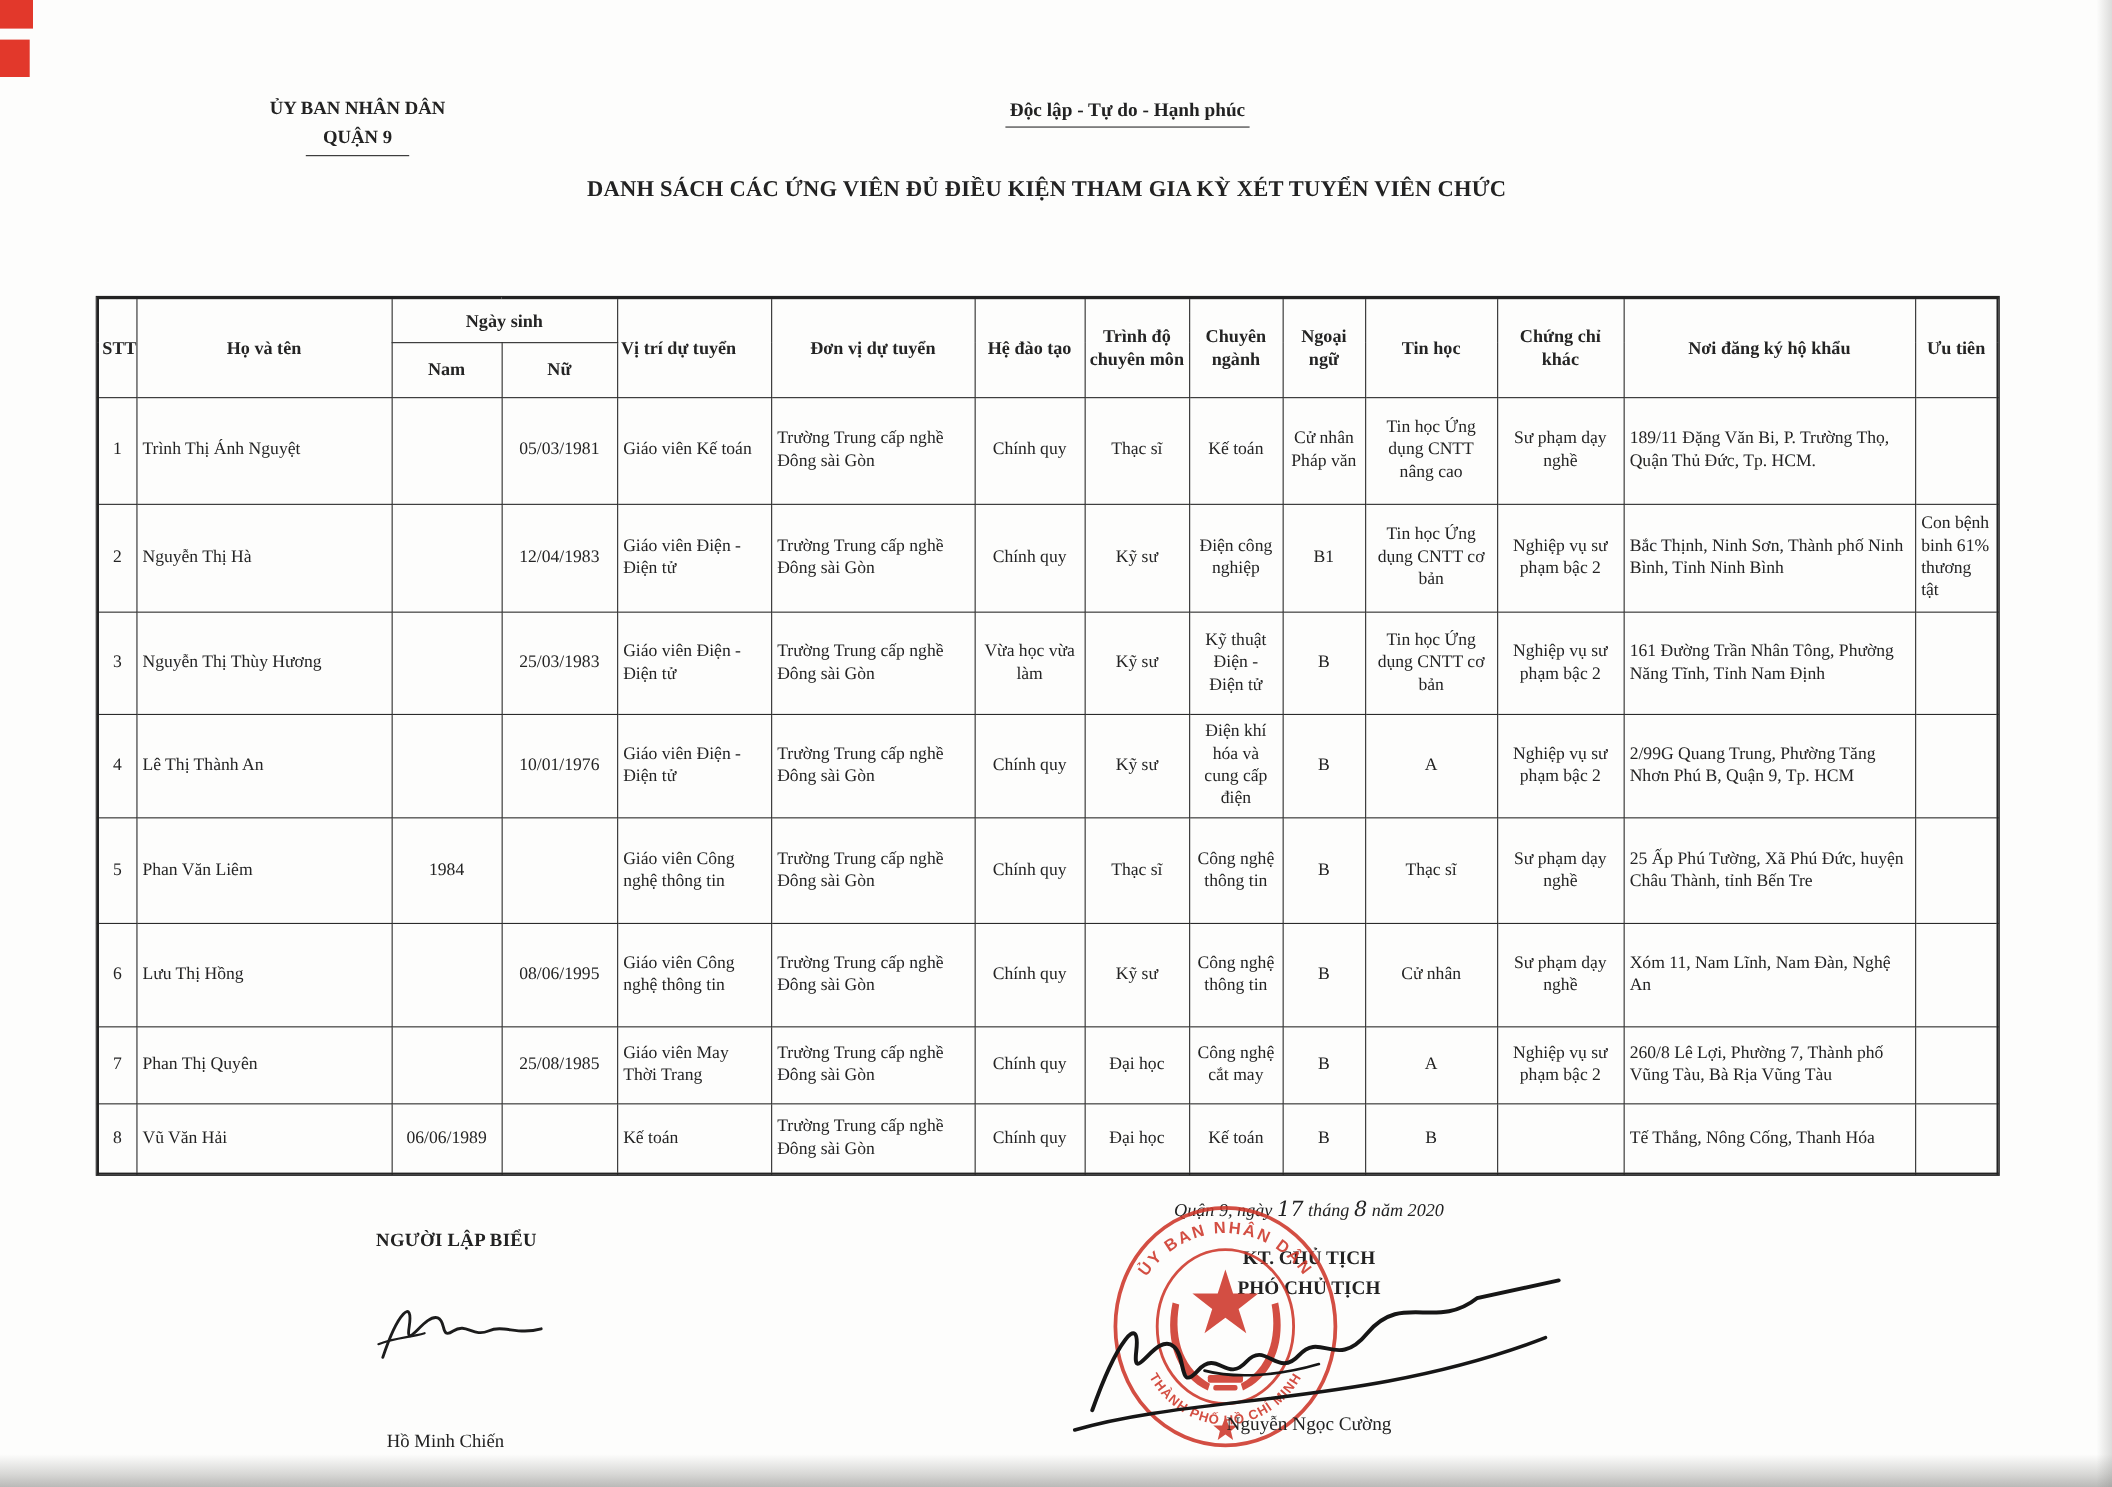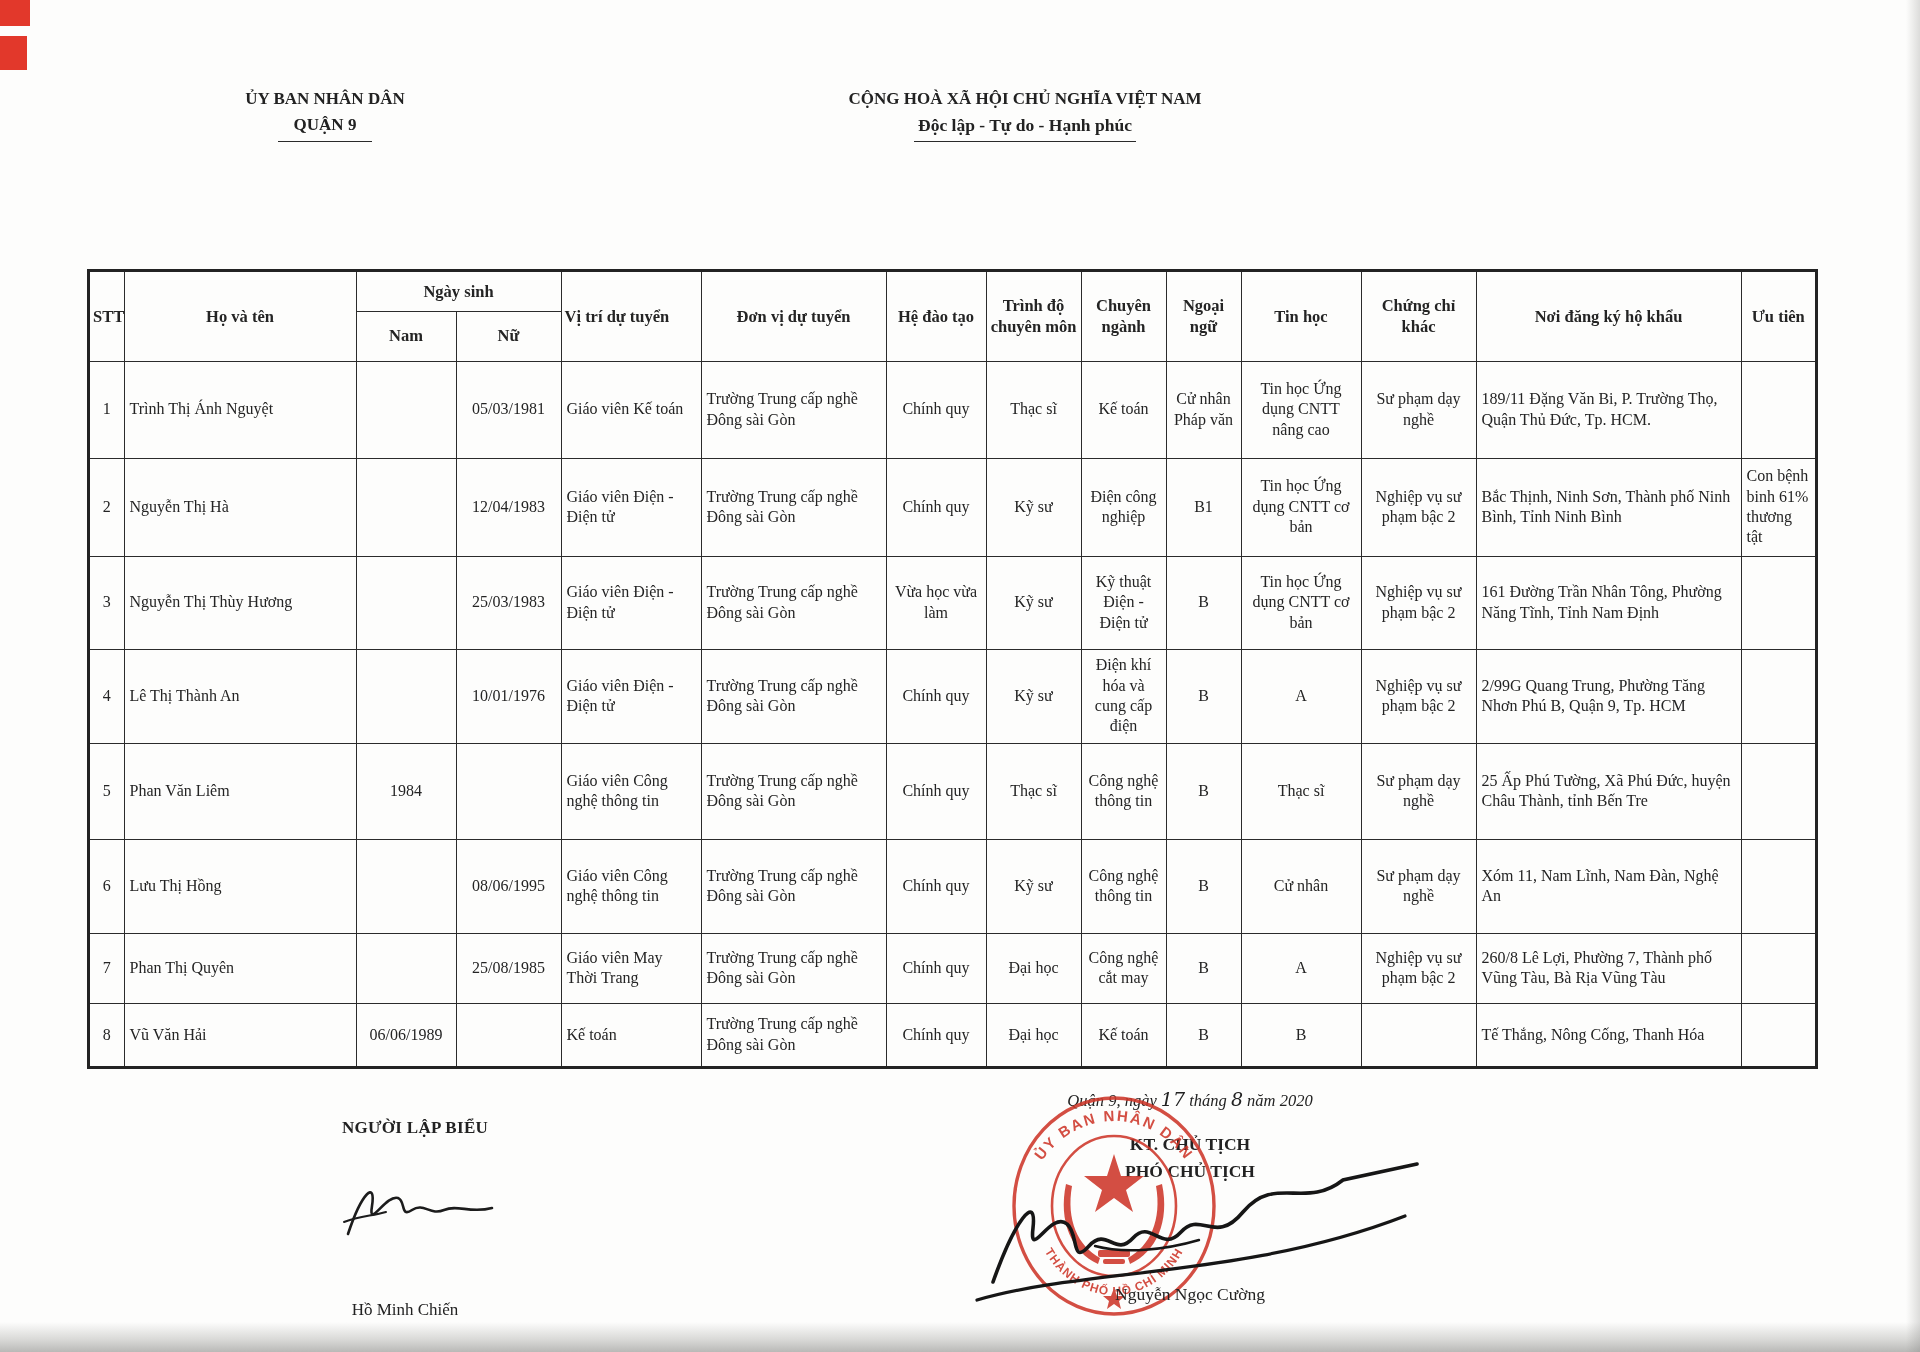--- a/index.html
+++ b/index.html
@@ -66,25 +66,25 @@
 <div class="red-mark" style="left:0;top:0;width:30px;height:26px;"></div>
 <div class="red-mark" style="left:0;top:36px;width:27px;height:34px;"></div>
 <div class="scan-bottom"></div>
 <div class="scan-right"></div>
 
 <div class="abs issuer">
   <div>ỦY BAN NHÂN DÂN</div>
   <div><span class="u">QUẬN 9</span></div>
 </div>
 <div class="abs motto">
-  <div>CỘNG HOÀ XÃ HỘI CHỦ NGHĨA VIỆT NAM</div>
   <div><span class="u">Độc lập - Tự do - Hạnh phúc</span></div>
 </div>
 
 <div class="abs doc-title">
+  <div>DANH SÁCH CÁC ỨNG VIÊN ĐỦ ĐIỀU KIỆN THAM GIA KỲ XÉT TUYỂN VIÊN CHỨC</div>
 </div>
 
 <table class="main">
   <colgroup>
     <col style="width:35px">
       <col style="width:232px">
       <col style="width:100px">
       <col style="width:105px">
     <col style="width:140px">
       <col style="width:185px">

